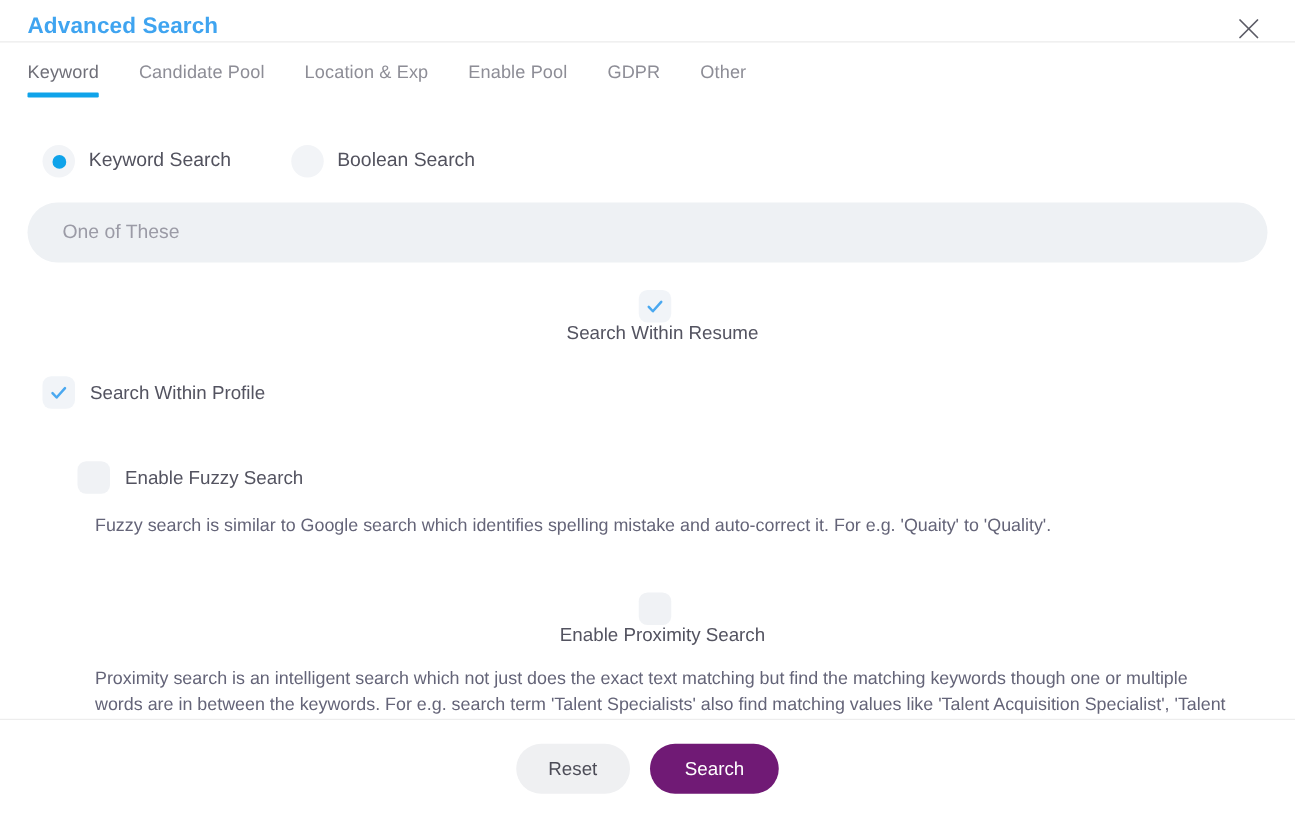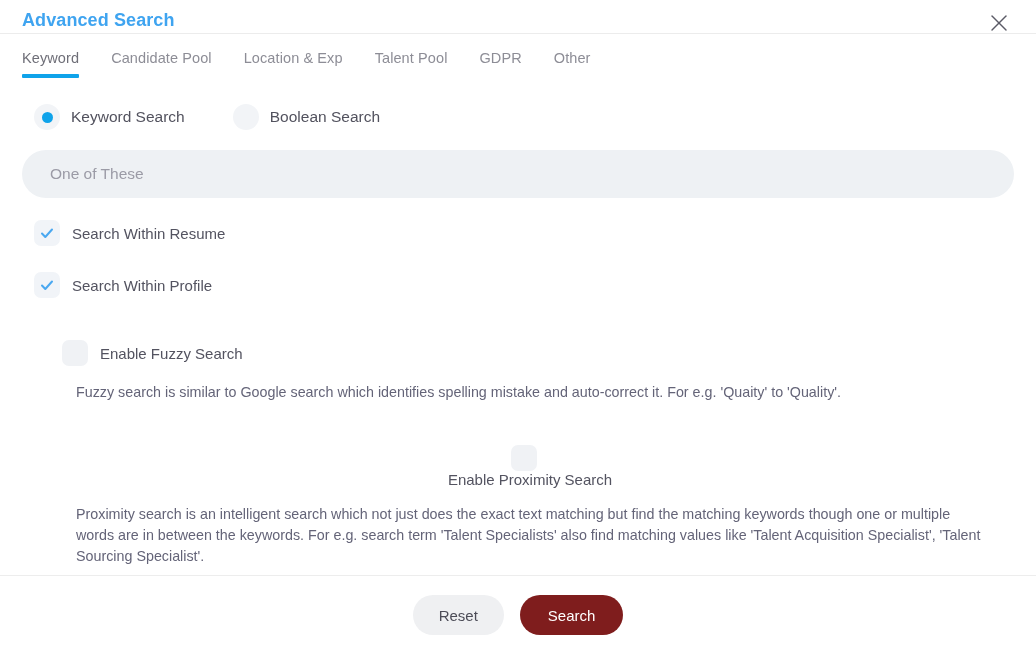--- a/index.html
+++ b/index.html
@@ -85,21 +85,21 @@
     padding: 0 22px;
     height: 530px;
     box-sizing: border-box;
     overflow: hidden;
   }
 
   
   .radio-row {
     display: flex;
     align-items: center;
-    margin-top: 26px;
+    margin-top: 38px;
     margin-left: 12px;
   }
   .radio-item {
     display: flex;
     align-items: center;
     cursor: pointer;
     margin-right: 48px;
   }
   .radio-box {
     width: 26px;
@@ -143,21 +143,21 @@
     color: #9b9ba6;
   }
 
   
   .check-row {
     display: flex;
     align-items: center;
     margin-left: 12px;
     cursor: pointer;
   }
-  .check-row.r1 { margin-top: 22px; }
+  .check-row.r1 { margin-top: 22px; flex-direction: column; }
   .check-row.r2 { margin-top: 26px; text-align: right; }
   .check-row.r3 { margin-top: 42px; padding-left: 28px; }
   .check-row.r4 { margin-top: 42px; flex-direction: column; }
 
   .check-box {
     width: 26px;
     height: 26px;
     border-radius: 7px;
     background: #f1f4f8;
     display: flex;
@@ -208,21 +208,21 @@
     height: 40px;
     padding: 0 26px;
     outline: none;
     text-align: center;
   }
   .btn-reset {
     background: #eff0f2;
     color: #4c4c57;
   }
   .btn-search {
-    background: #7f1d1d;
+    background: #701a75;
     color: #ffffff;
     padding: 0 28px;
   }
 </style>
 </head>
 <body>
 
 <div class="modal-header">
   <div class="modal-title">Advanced Search</div>
   <div class="close-btn">
@@ -237,21 +237,21 @@
   <div class="tab active">
     <span>Keyword</span>
   </div>
   <div class="tab">
     <span>Candidate Pool</span>
   </div>
   <div class="tab">
     <span>Location &amp; Exp</span>
   </div>
   <div class="tab">
-    <span>Talent Pool</span>
+    <span>Enable Pool</span>
   </div>
   <div class="tab">
     <span>GDPR</span>
   </div>
   <div class="tab">
     <span>Other</span>
   </div>
 </div>
 
 <div class="modal-body">

